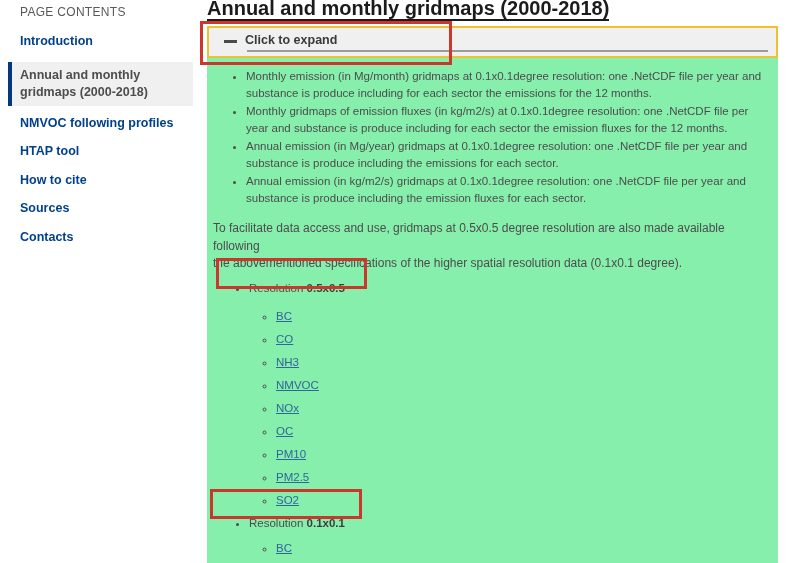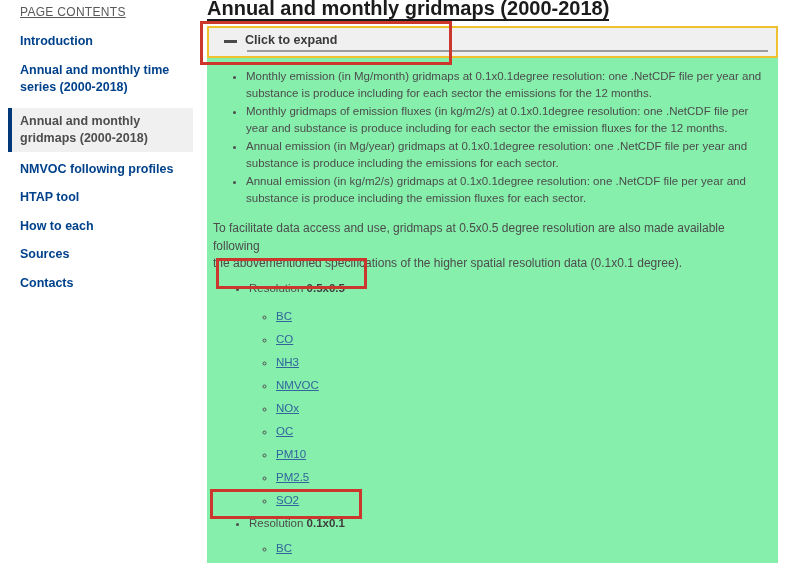--- a/index.html
+++ b/index.html
@@ -14,21 +14,20 @@
   
   .sidebar {
     position: absolute; left: 0; top: 0;
     width: 207px; height: 563px;
     background: #ffffff;
   }
   .side-heading {
     margin: 5px 0 14px 20px;
     font-size: 12px; color: #595959;
     letter-spacing: 0.3px;
-    text-decoration: underline;
   }
   .side-item {
     display: block;
     margin: 0 0 11px 20px;
     width: 170px;
     font-size: 12.5px; font-weight: bold;
     line-height: 17.5px;
     color: #00418b;
     text-decoration: none;
     cursor: pointer;
@@ -144,25 +143,24 @@
   .anno2 { left: 216px; top: 258px; width: 151px; height: 31px; }
   .anno3 { left: 210px; top: 489px; width: 152px; height: 30px; }
 </style>
 </head>
 <body>
 
 <aside class="sidebar">
   <div class="side-heading">PAGE CONTENTS</div>
   <nav>
     <a class="side-item">Introduction</a>
-    <a class="side-item">Annual and monthly time series (2000-2018)</a>
     <a class="side-item active">Annual and monthly gridmaps (2000-2018)</a>
     <a class="side-item">NMVOC following profiles</a>
     <a class="side-item">HTAP tool</a>
-    <a class="side-item">How to each</a>
+    <a class="side-item">How to cite</a>
     <a class="side-item">Sources</a>
     <a class="side-item">Contacts</a>
   </nav>
 </aside>
 
 <main class="main">
   <h1 class="page-title"><span class="u">Annual and monthly gridmaps (2000-2018)</span></h1>
 
   <section class="panel">
     <div class="expander">

